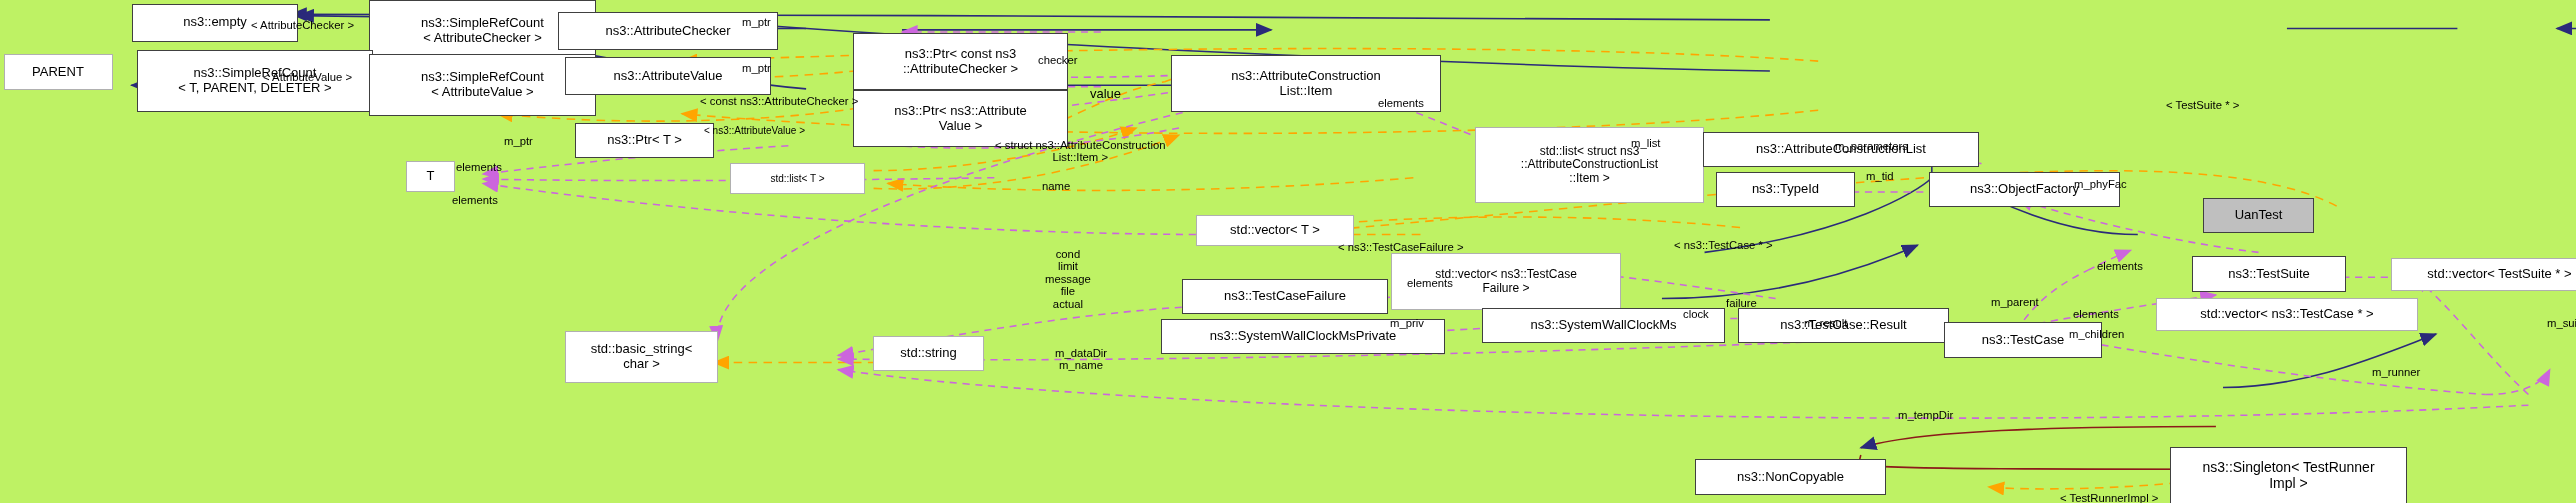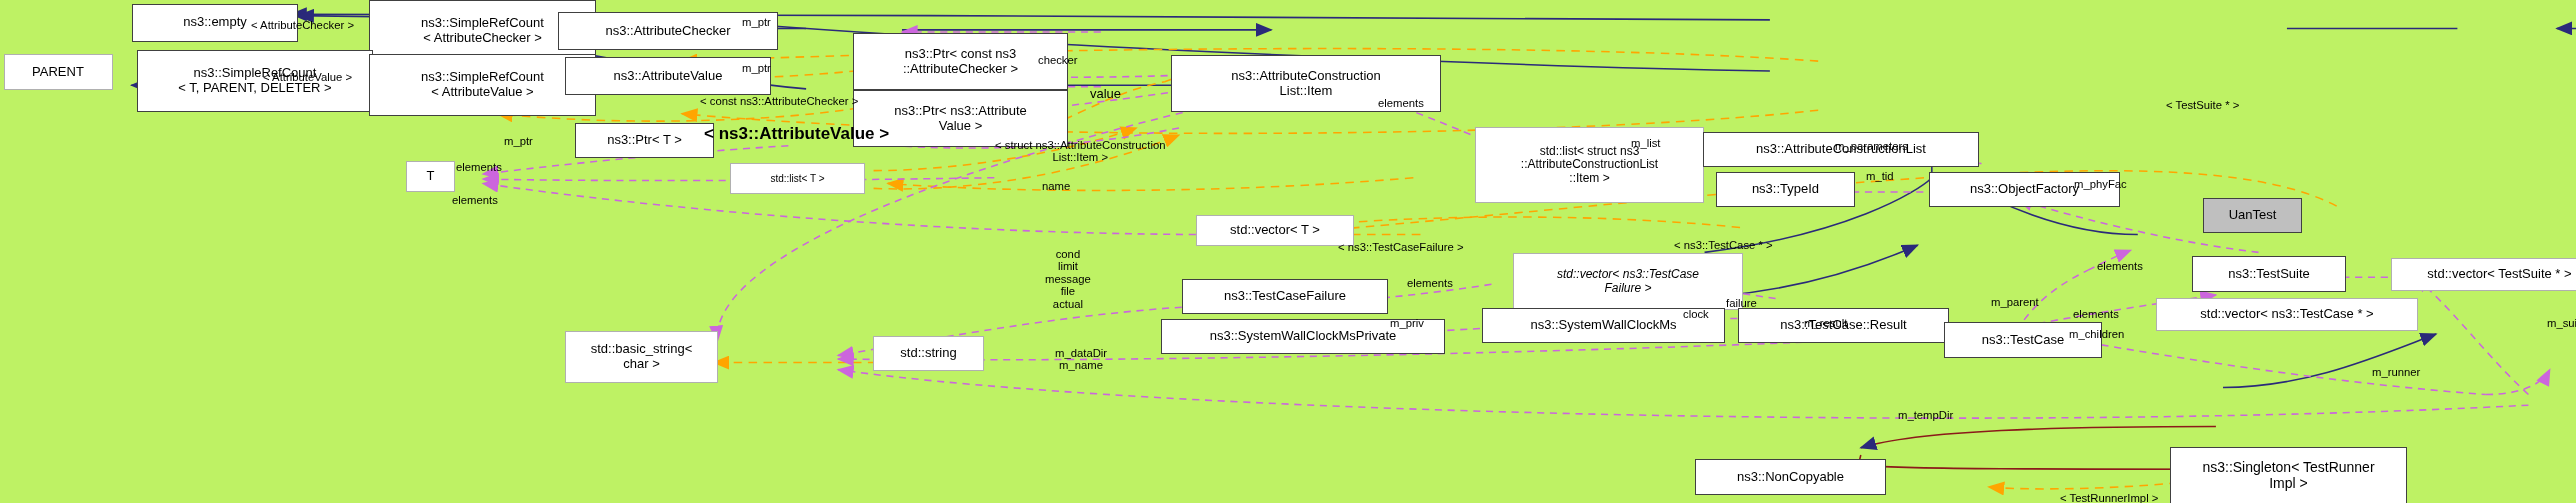--- a/index.html
+++ b/index.html
@@ -183,23 +183,23 @@
 List::Item</div>
       <div class="node cls" style="left: 575px; top: 123px; width: 139px; height: 35px; font-size: 13px;">ns3::Ptr&lt; T &gt;</div>
       <div class="node tmpl" style="left: 406px; top: 161px; width: 49px; height: 31px; font-size: 13px;">T</div>
       <div class="node tmpl" style="left: 730px; top: 163px; width: 135px; height: 31px; font-size: 10px;">std::list&lt; T &gt;</div>
       <div class="node tmpl" style="left: 1475px; top: 127px; width: 229px; height: 76px; font-size: 12px;">std::list&lt; struct ns3
 ::AttributeConstructionList
 ::Item &gt;</div>
       <div class="node cls" style="left: 1703px; top: 132px; width: 276px; height: 35px; font-size: 13px;">ns3::AttributeConstructionList</div>
       <div class="node cls" style="left: 1716px; top: 172px; width: 139px; height: 35px; font-size: 13px;">ns3::TypeId</div>
       <div class="node cls" style="left: 1929px; top: 172px; width: 191px; height: 35px; font-size: 13px;">ns3::ObjectFactory</div>
-      <div class="node current" style="left: 2203px; top: 198px; width: 99px; height: 35px; font-size: 13px;">UanTest</div>
+      <div class="node current" style="left: 2203px; top: 198px; width: 111px; height: 35px; font-size: 13px;">UanTest</div>
       <div class="node tmpl" style="left: 1196px; top: 215px; width: 158px; height: 31px; font-size: 13px;">std::vector&lt; T &gt;</div>
-      <div class="node tmpl" style="left: 1513px; top: 253px; width: 230px; height: 57px; font-size: 12px; font-style: italic;">std::vector&lt; ns3::TestCase
+      <div class="node tmpl" style="left: 1391px; top: 253px; width: 230px; height: 57px; font-size: 12px;">std::vector&lt; ns3::TestCase
 Failure &gt;</div>
       <div class="node cls" style="left: 2192px; top: 256px; width: 154px; height: 36px; font-size: 13px;">ns3::TestSuite</div>
       <div class="node tmpl" style="left: 2391px; top: 258px; width: 217px; height: 33px; font-size: 13px;">std::vector&lt; TestSuite * &gt;</div>
       <div class="node cls" style="left: 1182px; top: 279px; width: 206px; height: 35px; font-size: 13px;">ns3::TestCaseFailure</div>
       <div class="node tmpl" style="left: 2156px; top: 298px; width: 262px; height: 33px; font-size: 13px;">std::vector&lt; ns3::TestCase * &gt;</div>
       <div class="node cls" style="left: 1482px; top: 308px; width: 243px; height: 35px; font-size: 13px;">ns3::SystemWallClockMs</div>
       <div class="node cls" style="left: 1738px; top: 308px; width: 211px; height: 35px; font-size: 13px;">ns3::TestCase::Result</div>
       <div class="node cls" style="left: 1944px; top: 322px; width: 158px; height: 36px; font-size: 13px;">ns3::TestCase</div>
       <div class="node cls" style="left: 1161px; top: 319px; width: 284px; height: 35px; font-size: 13px;">ns3::SystemWallClockMsPrivate</div>
       <div class="node tmpl" style="left: 565px; top: 331px; width: 153px; height: 52px; font-size: 13px;">std::basic_string&lt;
@@ -215,21 +215,21 @@
       <div class="elabel" style="left: 263px; top: 71px; font-size: 11.3px;">&lt; AttributeValue &gt;</div>
       <div class="elabel" style="left: 742px; top: 62px; font-size: 11.3px;">m_ptr</div>
       <div class="elabel" style="left: 1038px; top: 54px; font-size: 11.3px;">checker</div>
       <div class="elabel" style="left: 1378px; top: 97px; font-size: 11.3px;">elements</div>
       <div class="elabel" style="left: 2166px; top: 99px; font-size: 11.3px;">&lt; TestSuite * &gt;</div>
       <div class="elabel" style="left: 1050px; top: 87px; font-size: 13px; margin-left: 40px;">value</div>
       <div class="elabel" style="left: 700px; top: 95px; font-size: 11.3px;">&lt; const ns3::AttributeChecker &gt;</div>
       <div class="elabel" style="left: 1631px; top: 137px; font-size: 11.3px;">m_list</div>
       <div class="elabel" style="left: 1835px; top: 140px; font-size: 11.3px;">m_parameters</div>
       <div class="elabel" style="left: 504px; top: 135px; font-size: 11.3px;">m_ptr</div>
-      <div class="elabel" style="left: 704px; top: 125px; font-size: 17px; font-weight: bold;">&lt; ns3::AttributeValue &gt;</div>
+      <div class="elabel" style="left: 704px; top: 125px; font-size: 10px;">&lt; ns3::AttributeValue &gt;</div>
       <div class="elabel" style="left: 995px; top: 139px; font-size: 11.3px;">&lt; struct ns3::AttributeConstruction
 List::Item &gt;</div>
       <div class="elabel" style="left: 1866px; top: 170px; font-size: 11.3px;">m_tid</div>
       <div class="elabel" style="left: 2074px; top: 178px; font-size: 11.3px;">m_phyFac</div>
       <div class="elabel" style="left: 456px; top: 161px; font-size: 11.3px;">elements</div>
       <div class="elabel" style="left: 1042px; top: 180px; font-size: 11.3px;">name</div>
       <div class="elabel" style="left: 452px; top: 194px; font-size: 11.3px;">elements</div>
       <div class="elabel" style="left: 1338px; top: 241px; font-size: 11.3px;">&lt; ns3::TestCaseFailure &gt;</div>
       <div class="elabel" style="left: 1674px; top: 239px; font-size: 11.3px;">&lt; ns3::TestCase * &gt;</div>
       <div class="elabel" style="left: 2097px; top: 260px; font-size: 11.3px;">elements</div>

